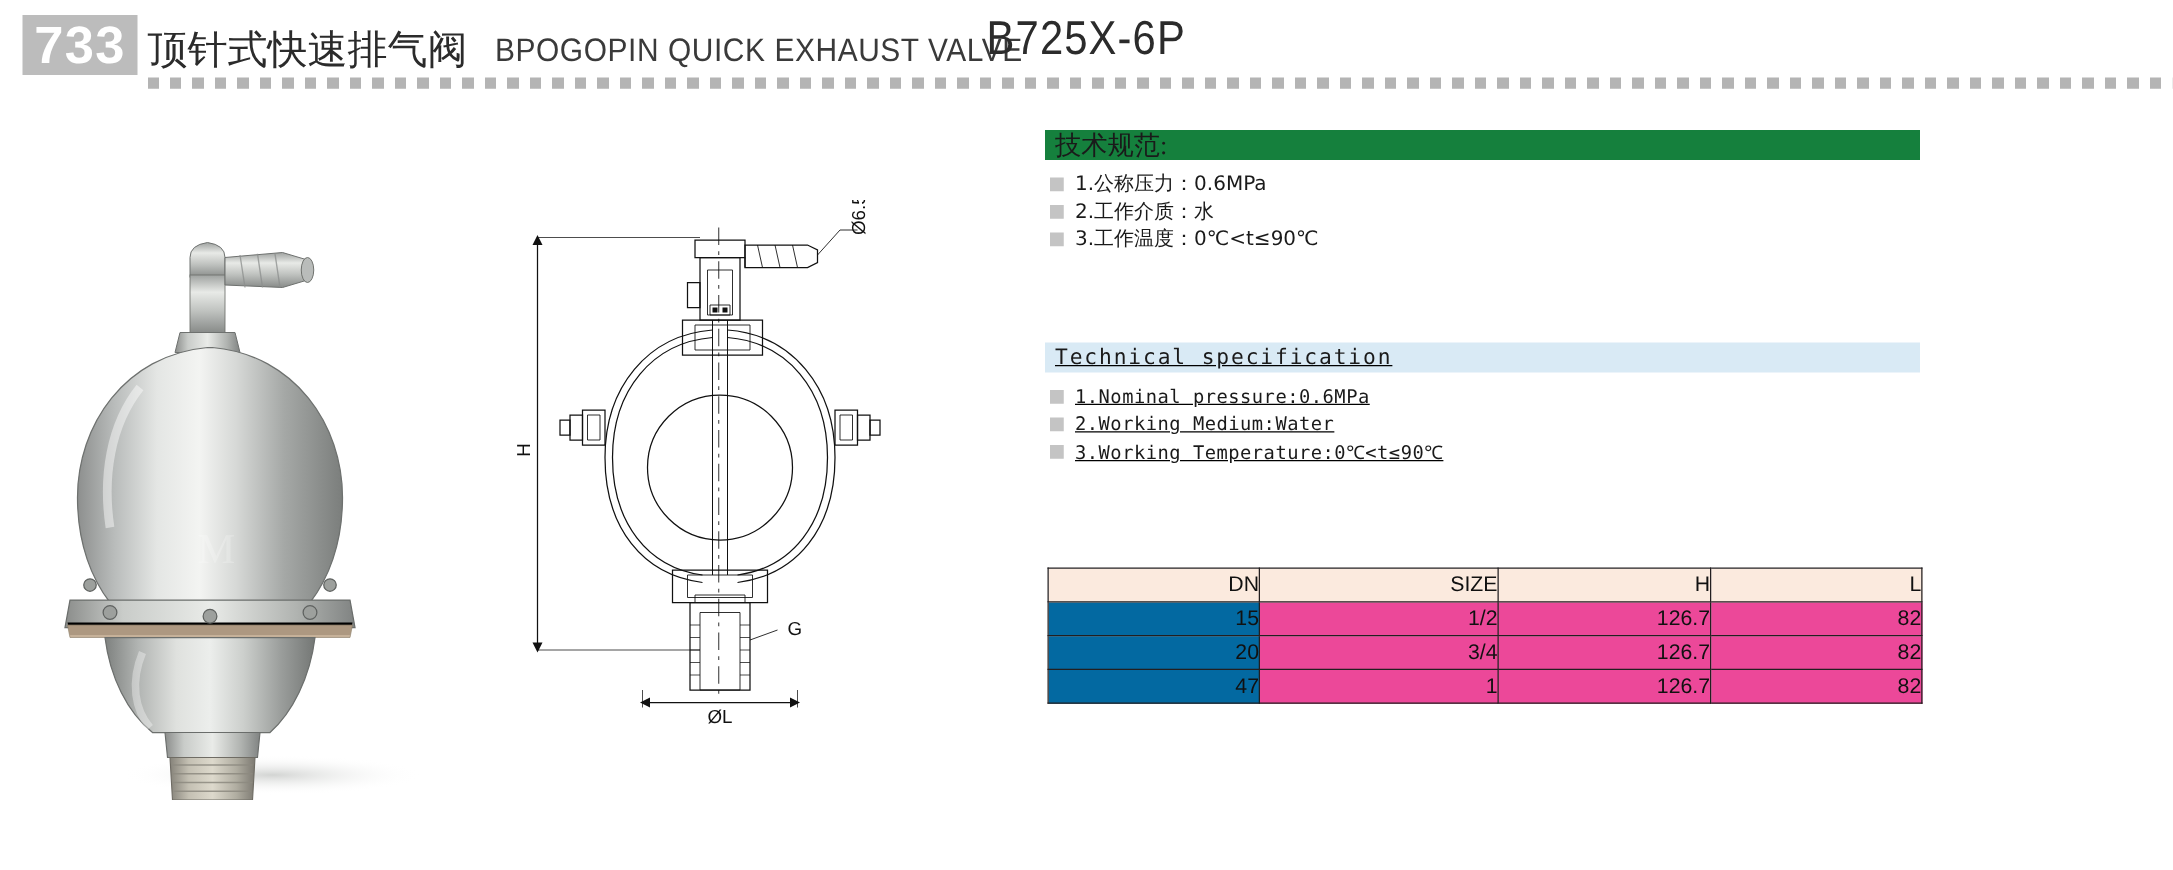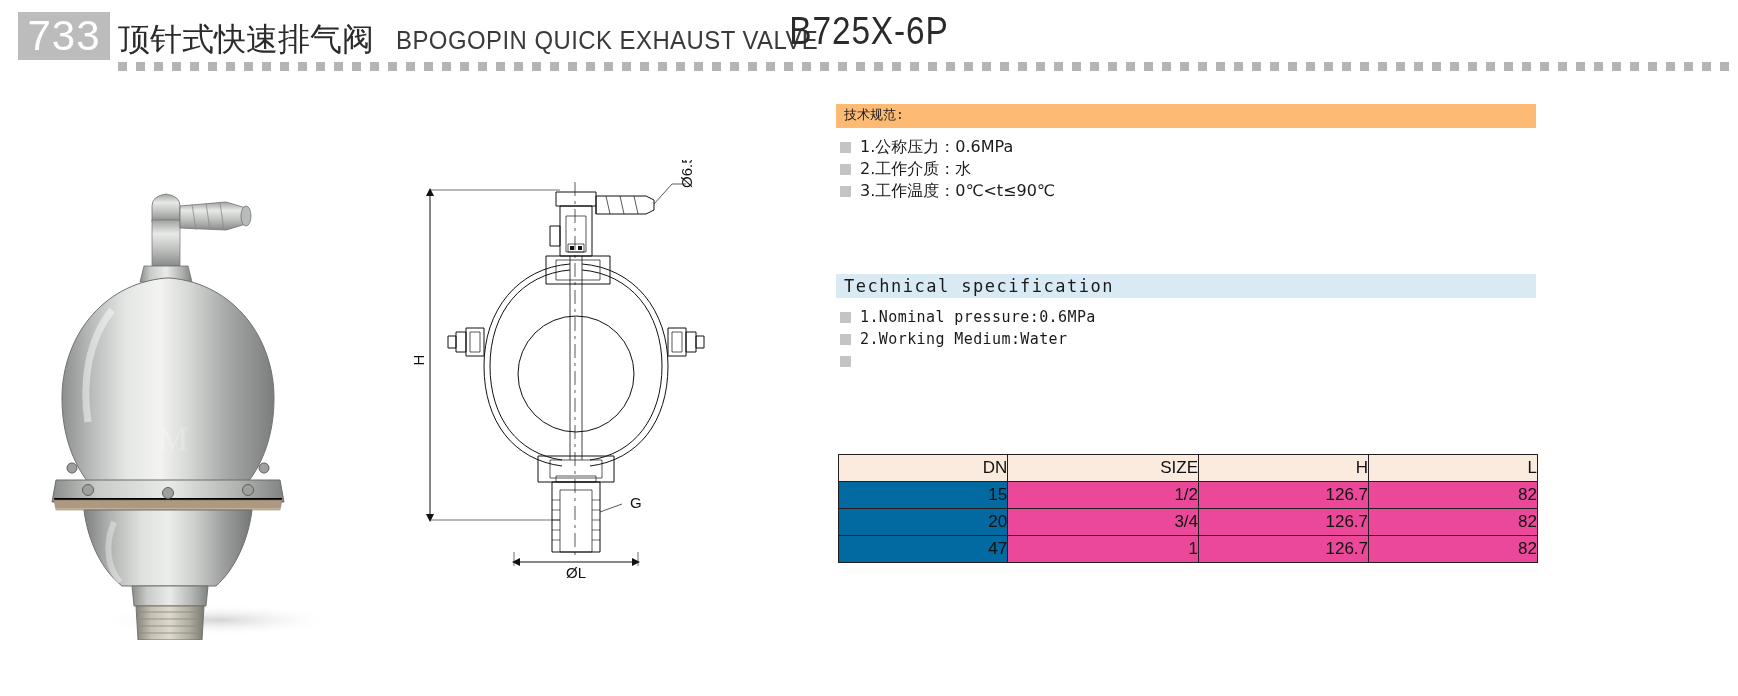--- a/index.html
+++ b/index.html
@@ -22,21 +22,21 @@
     width: 1738px;
     height: 78px;
   }
   .badge-num {
     position: absolute;
     left: 18px; top: 12px;
     width: 92px; height: 48px;
     background: #bcbcbc;
     color: #ffffff;
     font-size: 42px;
-    font-weight: normal;
+    font-weight: bold;
     line-height: 48px;
     text-align: center;
     letter-spacing: 1px;
     font-family: "Liberation Sans", sans-serif;
   }
   .title-cn {
     position: absolute;
     left: 118px; top: 18px;
     font-size: 32px;
     color: #2b2b2b;
@@ -99,29 +99,30 @@
   
   .spec-block-cn {
     position: absolute;
     left: 836px; top: 104px;
     width: 700px;
   }
   .spec-block-en {
     position: absolute;
     left: 836px; top: 274px;
     width: 700px;
+    text-decoration: underline;
   }
   .spec-head {
-    background: #fdba74;
+    background: #15803d;
     height: 24px;
     line-height: 24px;
     padding-left: 8px;
-    font-size: 13px;
+    font-size: 21px;
     color: #1a1a1a;
-    font-family: Liberation Mono, monospace;
+    font-family: Liberation Serif, serif;
     box-sizing: border-box;
   }
   .spec-head.wide-band {
     width: 700px;
   }
   .spec-head-en {
     background: #d9eaf5;
     height: 24px;
     line-height: 24px;
     padding-left: 8px;
@@ -399,20 +400,21 @@
     <li>
       <span class="bullet-sq"></span>
       <span class="li-en">1.Nominal pressure:0.6MPa</span>
     </li>
     <li>
       <span class="bullet-sq"></span>
       <span class="li-en">2.Working Medium:Water</span>
     </li>
     <li>
       <span class="bullet-sq"></span>
+      <span class="li-en">3.Working Temperature:0℃&lt;t≤90℃</span>
     </li>
   </ul>
 </div>
 
 <table class="dim-table">
   <thead>
     <tr>
       <th class="col-dn">DN</th>
       <th class="col-size">SIZE</th>
       <th class="col-h">H</th>

